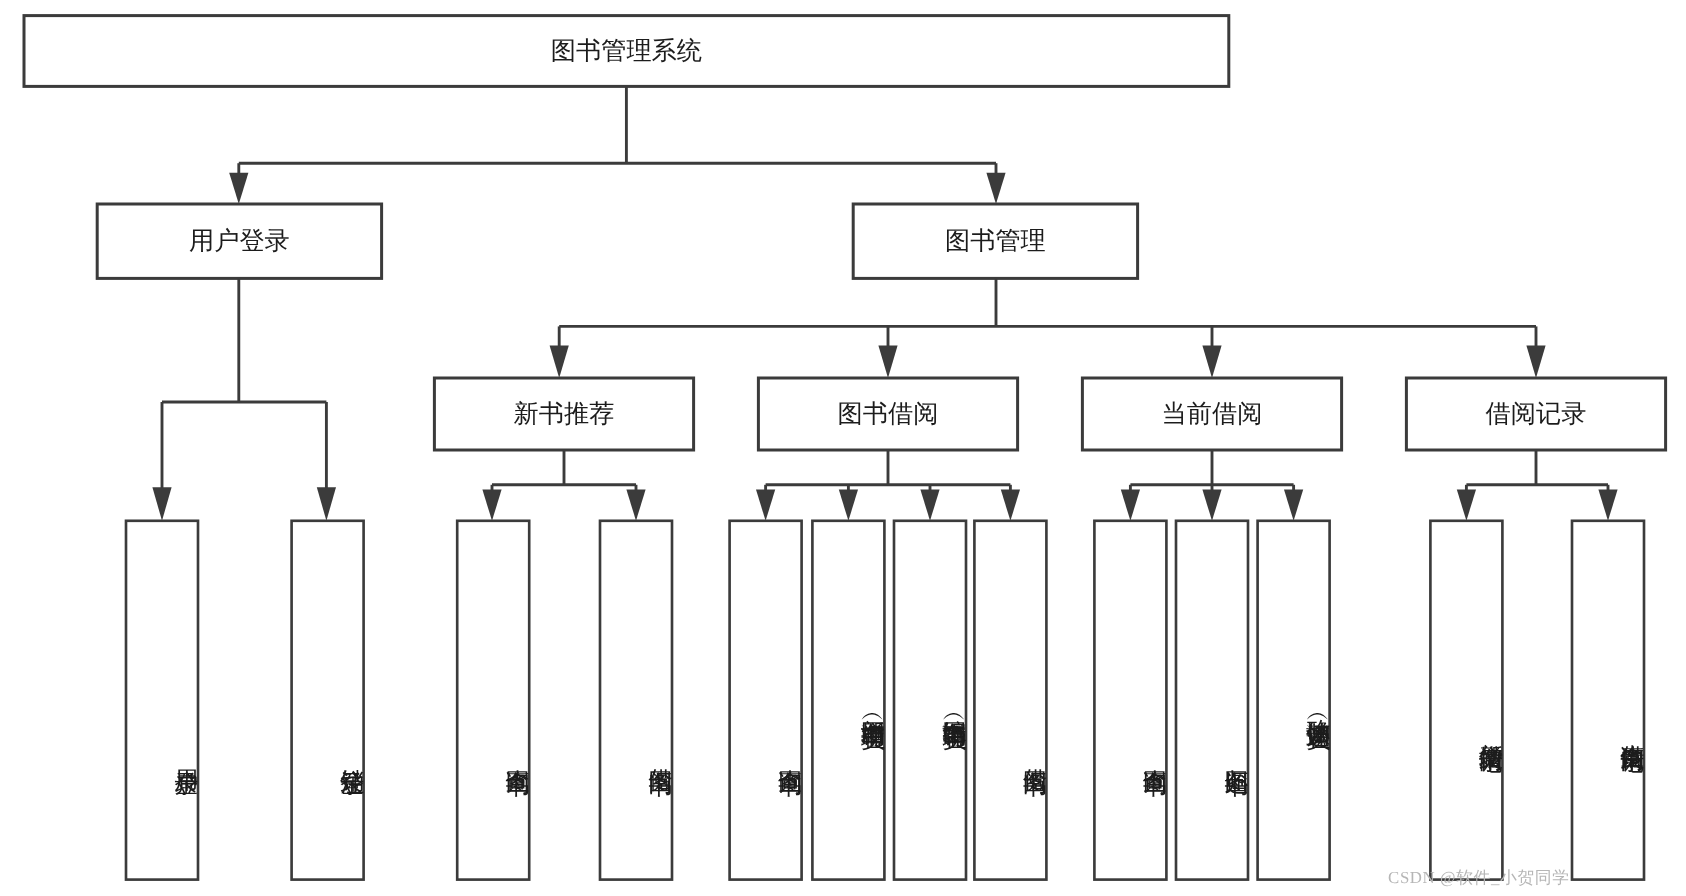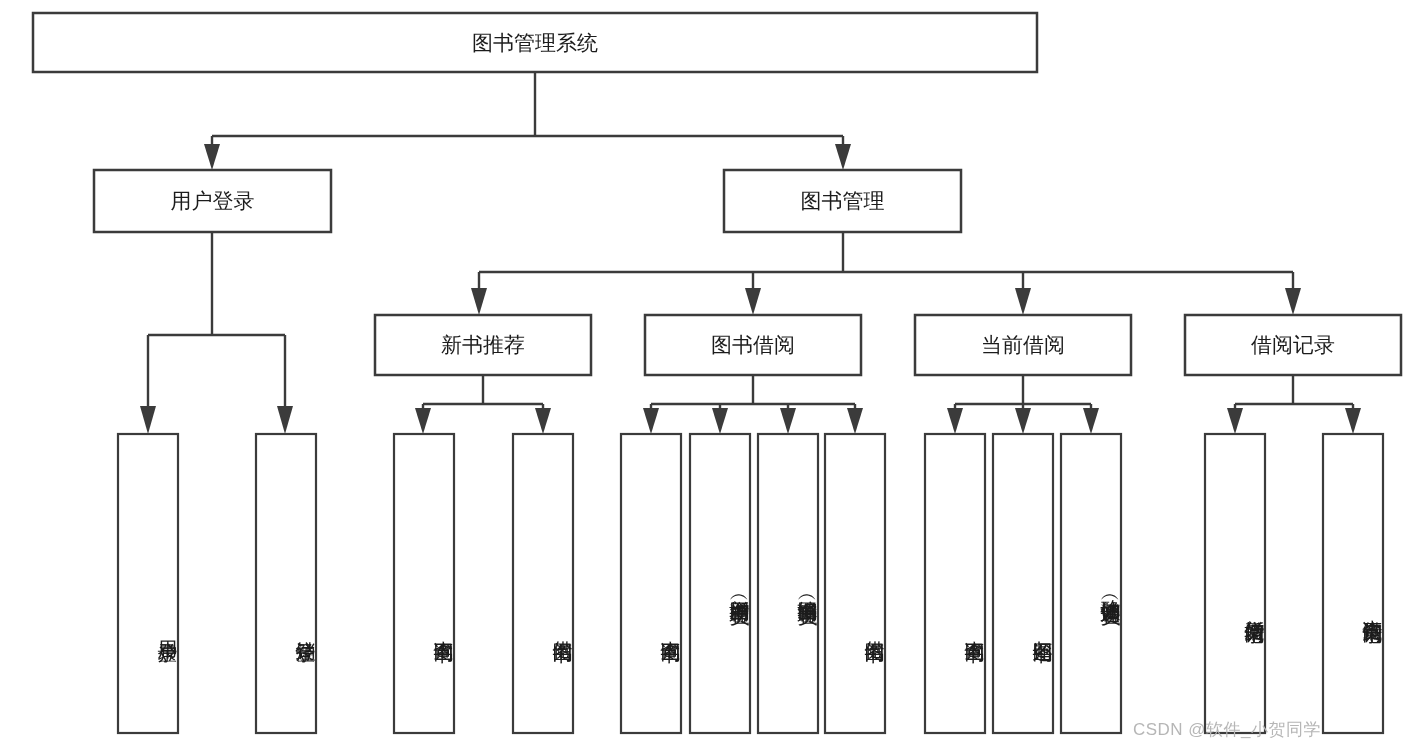--- a/index.html
+++ b/index.html
@@ -9,21 +9,21 @@
   }
   body {
     width: 1405px;
     height: 747px;
     font-family: "Liberation Sans", "DejaVu Sans", sans-serif;
     overflow: hidden;
     position: relative;
   }
   #diagram-root {
     position: absolute;
-    left: 13px;
+    left: 0;
     top: 0;
     width: 1322px;
     height: 747px;
   }
   svg#flow-svg {
     display: block;
     width: 1405px;
     height: 747px;
   }
   .node-box {
@@ -66,22 +66,22 @@
     white-space: nowrap;
     pointer-events: none;
     display: flex;
     align-items: flex-start;
     justify-content: center;
   }
   .watermark {
     position: absolute;
     right: 14px;
     bottom: 6px;
-    font-family: Liberation Sans, sans-serif;
-    font-size: 17px;
+    font-family: Liberation Serif, serif;
+    font-size: 14px;
     color: #b6b6b6;
     letter-spacing: 0.5px;
     user-select: none;
   }
 </style>
 </head>
 <body>
 
 <div id="diagram-root">
 

